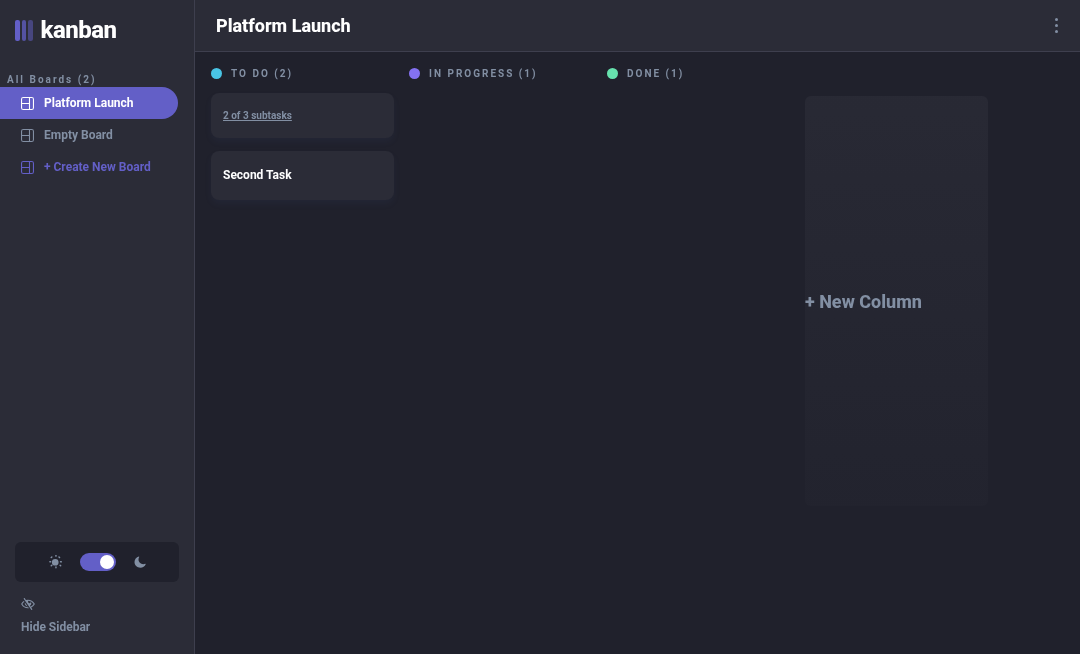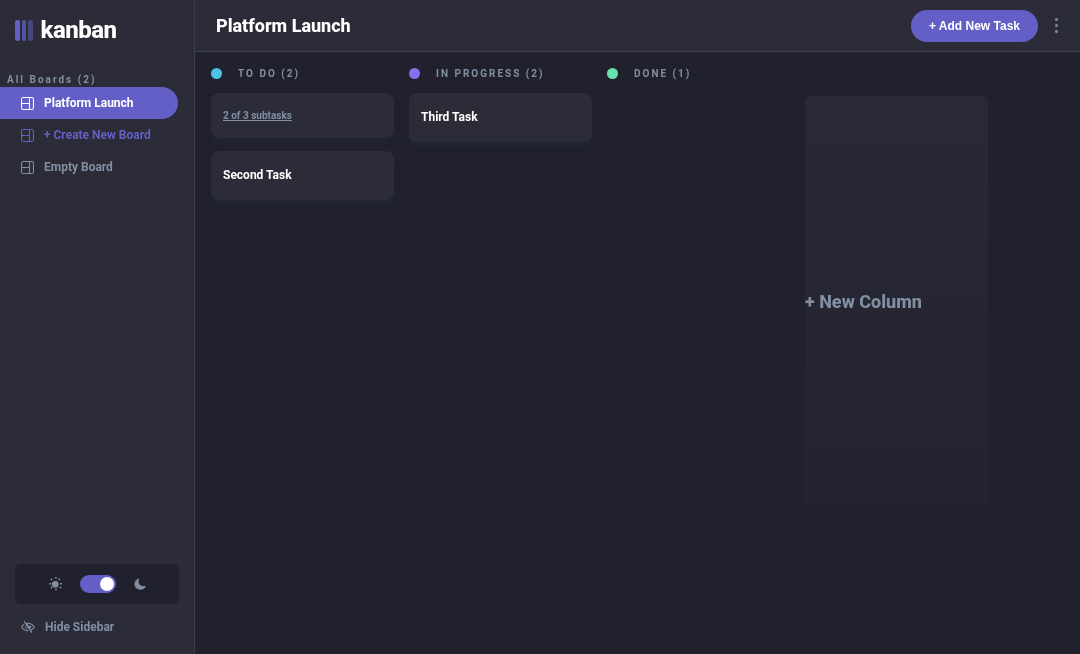--- a/index.html
+++ b/index.html
@@ -131,27 +131,28 @@
     position: absolute;
     width: 14px;
     height: 14px;
     background: var(--text-white);
     border-radius: 50%;
     top: 2px;
     right: 2px;
   }
   .hide-sidebar {
     display: flex;
-    align-items: center;
+    align-items: flex-start;
     gap: 10px;
     padding-left: 6px;
     font-size: 12px;
     font-weight: 700;
     color: var(--text-medium-grey);
     cursor: pointer;
+    flex-direction: column;
   }
   
   .main {
     flex: 1;
     display: flex;
     flex-direction: column;
     min-width: 0;
   }
   .header {
     height: 52px;
@@ -204,21 +205,21 @@
     overflow: hidden;
   }
   .column {
     width: 183px;
     display: flex;
     flex-direction: column;
   }
   .column-header {
     display: flex;
     align-items: center;
-    gap: 16px;
+    gap: 9px;
     margin-bottom: 14px;
   }
   .col-dot {
     width: 11px;
     height: 11px;
     border-radius: 50%;
   }
   .col-name {
     font-size: 10px;
     font-weight: 700;
@@ -285,32 +286,32 @@
 
     <div class="board-list">
 
       <div class="board-item active">
         <svg class="board-icon-svg" viewBox="0 0 16 16" fill="currentColor">
           <path d="M0 2.889A2.889 2.889 0 012.889 0H13.11A2.89 2.89 0 0116 2.889V13.11A2.89 2.89 0 0113.111 16H2.89A2.89 2.89 0 010 13.111V2.89zm1.333 5.778V13.11c0 .859.697 1.556 1.556 1.556h6.889V8.667H1.333zm8.445-1.334V1.333H2.89c-.86 0-1.556.697-1.556 1.556v4.444h8.445zm4.889-4.444c0-.86-.697-1.556-1.556-1.556h-2v13.334h2c.859 0 1.556-.697 1.556-1.556V2.89z"></path>
         </svg>
         <span>Platform Launch</span>
       </div>
 
+      <div class="board-item">
+        <svg class="board-icon-svg" viewBox="0 0 16 16" fill="currentColor">
+          <path d="M0 2.889A2.889 2.889 0 012.889 0H13.11A2.89 2.89 0 0116 2.889V13.11A2.89 2.89 0 0113.111 16H2.89A2.89 2.89 0 010 13.111V2.89zm1.333 5.778V13.11c0 .859.697 1.556 1.556 1.556h6.889V8.667H1.333zm8.445-1.334V1.333H2.89c-.86 0-1.556.697-1.556 1.556v4.444h8.445zm4.889-4.444c0-.86-.697-1.556-1.556-1.556h-2v13.334h2c.859 0 1.556-.697 1.556-1.556V2.89z"></path>
+        </svg>
+        <span>Empty Board</span>
+      </div>
+
       <div class="board-item create">
         <svg class="board-icon-svg" viewBox="0 0 16 16" fill="currentColor">
           <path d="M0 2.889A2.889 2.889 0 012.889 0H13.11A2.89 2.89 0 0116 2.889V13.11A2.89 2.89 0 0113.111 16H2.89A2.89 2.89 0 010 13.111V2.89zm1.333 5.778V13.11c0 .859.697 1.556 1.556 1.556h6.889V8.667H1.333zm8.445-1.334V1.333H2.89c-.86 0-1.556.697-1.556 1.556v4.444h8.445zm4.889-4.444c0-.86-.697-1.556-1.556-1.556h-2v13.334h2c.859 0 1.556-.697 1.556-1.556V2.89z"></path>
         </svg>
         <span>+ Create New Board</span>
-      </div>
-
-      <div class="board-item">
-        <svg class="board-icon-svg" viewBox="0 0 16 16" fill="currentColor">
-          <path d="M0 2.889A2.889 2.889 0 012.889 0H13.11A2.89 2.89 0 0116 2.889V13.11A2.89 2.89 0 0113.111 16H2.89A2.89 2.89 0 010 13.111V2.89zm1.333 5.778V13.11c0 .859.697 1.556 1.556 1.556h6.889V8.667H1.333zm8.445-1.334V1.333H2.89c-.86 0-1.556.697-1.556 1.556v4.444h8.445zm4.889-4.444c0-.86-.697-1.556-1.556-1.556h-2v13.334h2c.859 0 1.556-.697 1.556-1.556V2.89z"></path>
-        </svg>
-        <span>Empty Board</span>
       </div>
 
     </div>
 
     <div class="sidebar-bottom">
       <div class="theme-toggle">
         <svg width="14" height="14" viewBox="0 0 19 19" fill="#828FA3">
           <path d="M9.817 16.18a.96.96 0 011.953 0v1.08a.96.96 0 01-1.953 0V16.18zm-3.955-1.64l-.766.766a.96.96 0 01-1.38-1.38l.766-.766a.96.96 0 011.38 1.38zm9.888 0a.96.96 0 011.38-1.38l.766.766a.96.96 0 01-1.38 1.38l-.766-.766zM9.817 5.264a4.553 4.553 0 110 9.106 4.553 4.553 0 010-9.106zm-7.29 4.92a.96.96 0 010-1.921h1.08a.96.96 0 010 1.921H2.527zm14.447 0a.96.96 0 010-1.921h1.08a.96.96 0 010 1.921h-1.08zM5.096 4.094a.96.96 0 01-1.38-1.381l.766-.766a.96.96 0 011.38 1.38l-.766.767zm9.888 0l-.766-.767a.96.96 0 011.38-1.38l.766.766a.96.96 0 01-1.38 1.38zM9.817.455a.96.96 0 011.953 0v1.08a.96.96 0 01-1.953 0V.455z"></path>
         </svg>
         <div class="toggle-track">
@@ -326,21 +327,20 @@
         </svg>
         <span>Hide Sidebar</span>
       </div>
     </div>
   </aside>
 
   <div class="main">
     <div class="header">
       <div class="header-title">Platform Launch</div>
       <div class="header-spacer"></div>
-      <button class="add-task-btn">+ Add New Task</button>
       <div class="ellipsis-btn">
         <div style="display:flex;flex-direction:column;">
           <span></span>
             <span></span>
             <span></span>
         </div>
       </div>
     </div>
 
     <div class="board-area">
@@ -356,26 +356,21 @@
           </div>
           <div class="task-card">
             <div class="task-title" style="margin-bottom:0">Second Task</div>
           </div>
         </div>
       </div>
 
       <div class="column">
         <div class="column-header">
           <span class="col-dot" style="background:#8471F2"></span>
-          <span class="col-name">IN PROGRESS (2)</span>
-        </div>
-        <div class="tasks">
-          <div class="task-card">
-            <div class="task-title" style="margin-bottom:0">Third Task</div>
-          </div>
+          <span class="col-name">IN PROGRESS (1)</span>
         </div>
       </div>
 
       <div class="column">
         <div class="column-header">
           <span class="col-dot" style="background:#67E2AE"></span>
           <span class="col-name">DONE (1)</span>
         </div>
       </div>
 

